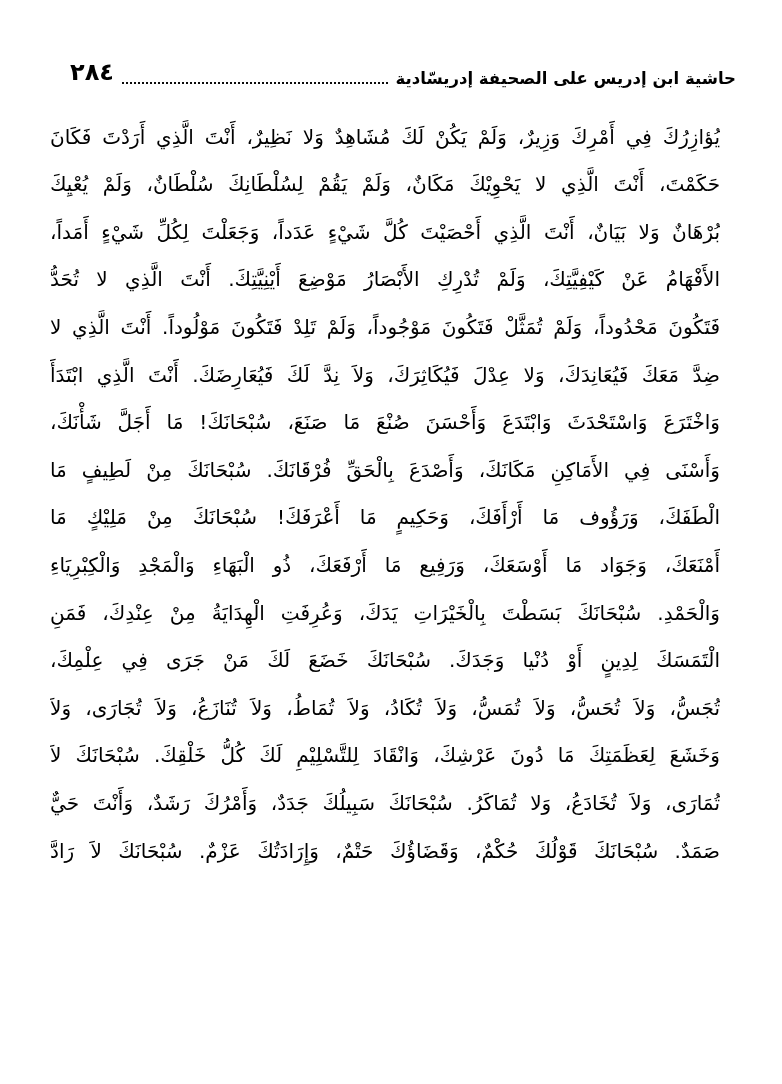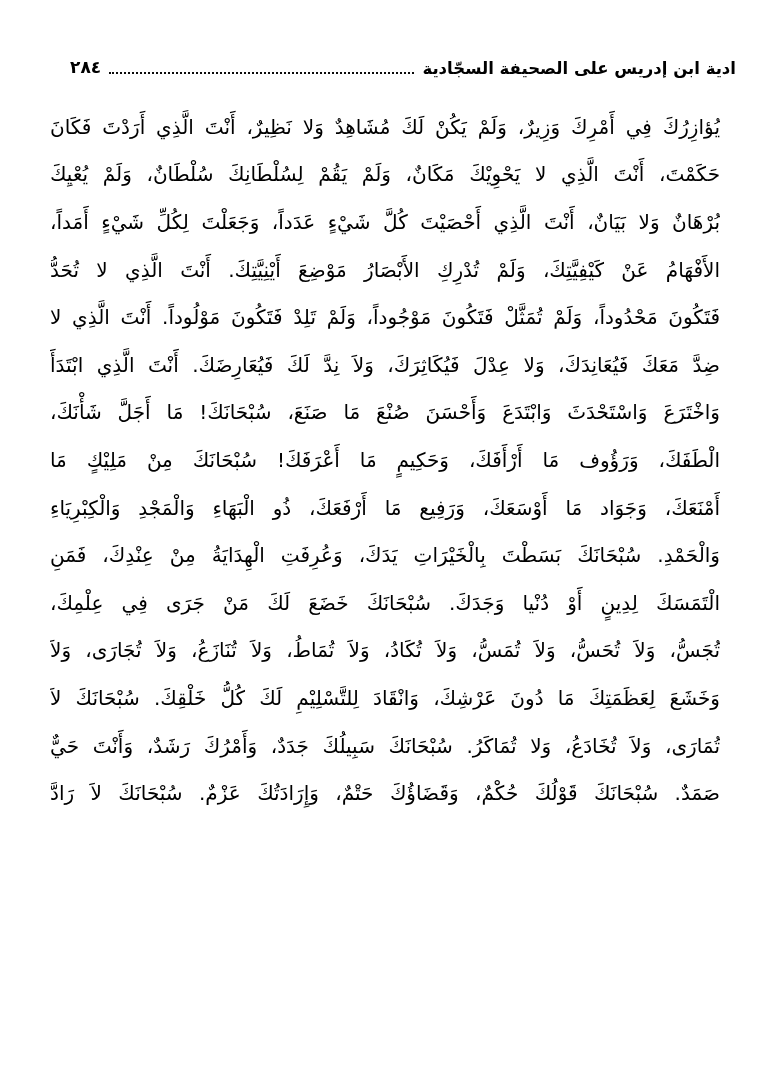--- a/index.html
+++ b/index.html
@@ -32,21 +32,21 @@
     line-height: 1.4;
   }
   .leader {
     flex: 1;
     margin: 0 8px 6px 8px;
     border-bottom: 2.4px dotted #0a0a0a;
     min-width: 40px;
     height: 0;
   }
   .page-number {
-    font-size: 17px;
+    font-size: 24px;
     font-weight: bold;
     white-space: nowrap;
     line-height: 1.4;
   }
   
   .body-text {
     direction: rtl;
     margin: 24px 62px 0 50px;
   }
   .line {
@@ -58,33 +58,34 @@
     text-align-last: justify;
     word-spacing: 1px;
   }
 </style>
 </head>
 <body>
 
 <div class="page">
 
   <div class="header">
-    <span class="header-title">ادية ابن إدريس على الصحيفة السجّادية</span>
+    <span class="header-title">حاشية ابن إدريس على الصحيفة إدريسّادية</span>
     <span class="leader"></span>
     <span class="page-number">٢٨٤</span>
   </div>
 
   <div class="body-text">
     <div class="line">يُؤازِرُكَ فِي أَمْرِكَ وَزِيرٌ، وَلَمْ يَكُنْ لَكَ مُشَاهِدٌ وَلا نَظِيرٌ، أَنْتَ الَّذِي أَرَدْتَ فَكَانَ</div>
     <div class="line">حَكَمْتَ، أَنْتَ الَّذِي لا يَحْوِيْكَ مَكَانٌ، وَلَمْ يَقُمْ لِسُلْطَانِكَ سُلْطَانٌ، وَلَمْ يُعْيِكَ</div>
     <div class="line">بُرْهَانٌ وَلا بَيَانٌ، أَنْتَ الَّذِي أَحْصَيْتَ كُلَّ شَيْءٍ عَدَداً، وَجَعَلْتَ لِكُلِّ شَيْءٍ أَمَداً،</div>
     <div class="line">الأَفْهَامُ عَنْ كَيْفِيَّتِكَ، وَلَمْ تُدْرِكِ الأَبْصَارُ مَوْضِعَ أَيْنِيَّتِكَ. أَنْتَ الَّذِي لا تُحَدُّ</div>
     <div class="line">فَتَكُونَ مَحْدُوداً، وَلَمْ تُمَثَّلْ فَتَكُونَ مَوْجُوداً، وَلَمْ تَلِدْ فَتَكُونَ مَوْلُوداً. أَنْتَ الَّذِي لا</div>
     <div class="line">ضِدَّ مَعَكَ فَيُعَانِدَكَ، وَلا عِدْلَ فَيُكَاثِرَكَ، وَلاَ نِدَّ لَكَ فَيُعَارِضَكَ. أَنْتَ الَّذِي ابْتَدَأَ</div>
     <div class="line">وَاخْتَرَعَ وَاسْتَحْدَثَ وَابْتَدَعَ وَأَحْسَنَ صُنْعَ مَا صَنَعَ، سُبْحَانَكَ! مَا أَجَلَّ شَأْنَكَ،</div>
+    <div class="line">وَأَسْنَى فِي الأَمَاكِنِ مَكَانَكَ، وَأَصْدَعَ بِالْحَقِّ فُرْقَانَكَ. سُبْحَانَكَ مِنْ لَطِيفٍ مَا</div>
     <div class="line">الْطَفَكَ، وَرَؤُوف مَا أَرْأَفَكَ، وَحَكِيمٍ مَا أَعْرَفَكَ! سُبْحَانَكَ مِنْ مَلِيْكٍ مَا</div>
     <div class="line">أَمْنَعَكَ، وَجَوَاد مَا أَوْسَعَكَ، وَرَفِيع مَا أَرْفَعَكَ، ذُو الْبَهَاءِ وَالْمَجْدِ وَالْكِبْرِيَاءِ</div>
     <div class="line">وَالْحَمْدِ. سُبْحَانَكَ بَسَطْتَ بِالْخَيْرَاتِ يَدَكَ، وَعُرِفَتِ الْهِدَايَةُ مِنْ عِنْدِكَ، فَمَنِ</div>
     <div class="line">الْتَمَسَكَ لِدِينٍ أَوْ دُنْيا وَجَدَكَ. سُبْحَانَكَ خَضَعَ لَكَ مَنْ جَرَى فِي عِلْمِكَ،</div>
     <div class="line">تُجَسُّ، وَلاَ تُحَسُّ، وَلاَ تُمَسُّ، وَلاَ تُكَادُ، وَلاَ تُمَاطُ، وَلاَ تُنَازَعُ، وَلاَ تُجَارَى، وَلاَ</div>
     <div class="line">وَخَشَعَ لِعَظَمَتِكَ مَا دُونَ عَرْشِكَ، وَانْقَادَ لِلتَّسْلِيْمِ لَكَ كُلُّ خَلْقِكَ. سُبْحَانَكَ لاَ</div>
     <div class="line">تُمَارَى، وَلاَ تُخَادَعُ، وَلا تُمَاكَرُ. سُبْحَانَكَ سَبِيلُكَ جَدَدٌ، وَأَمْرُكَ رَشَدٌ، وَأَنْتَ حَيٌّ</div>
     <div class="line">صَمَدٌ. سُبْحَانَكَ قَوْلُكَ حُكْمٌ، وَقَضَاؤُكَ حَتْمٌ، وَإِرَادَتُكَ عَزْمٌ. سُبْحَانَكَ لاَ رَادَّ</div>
   </div>
 

